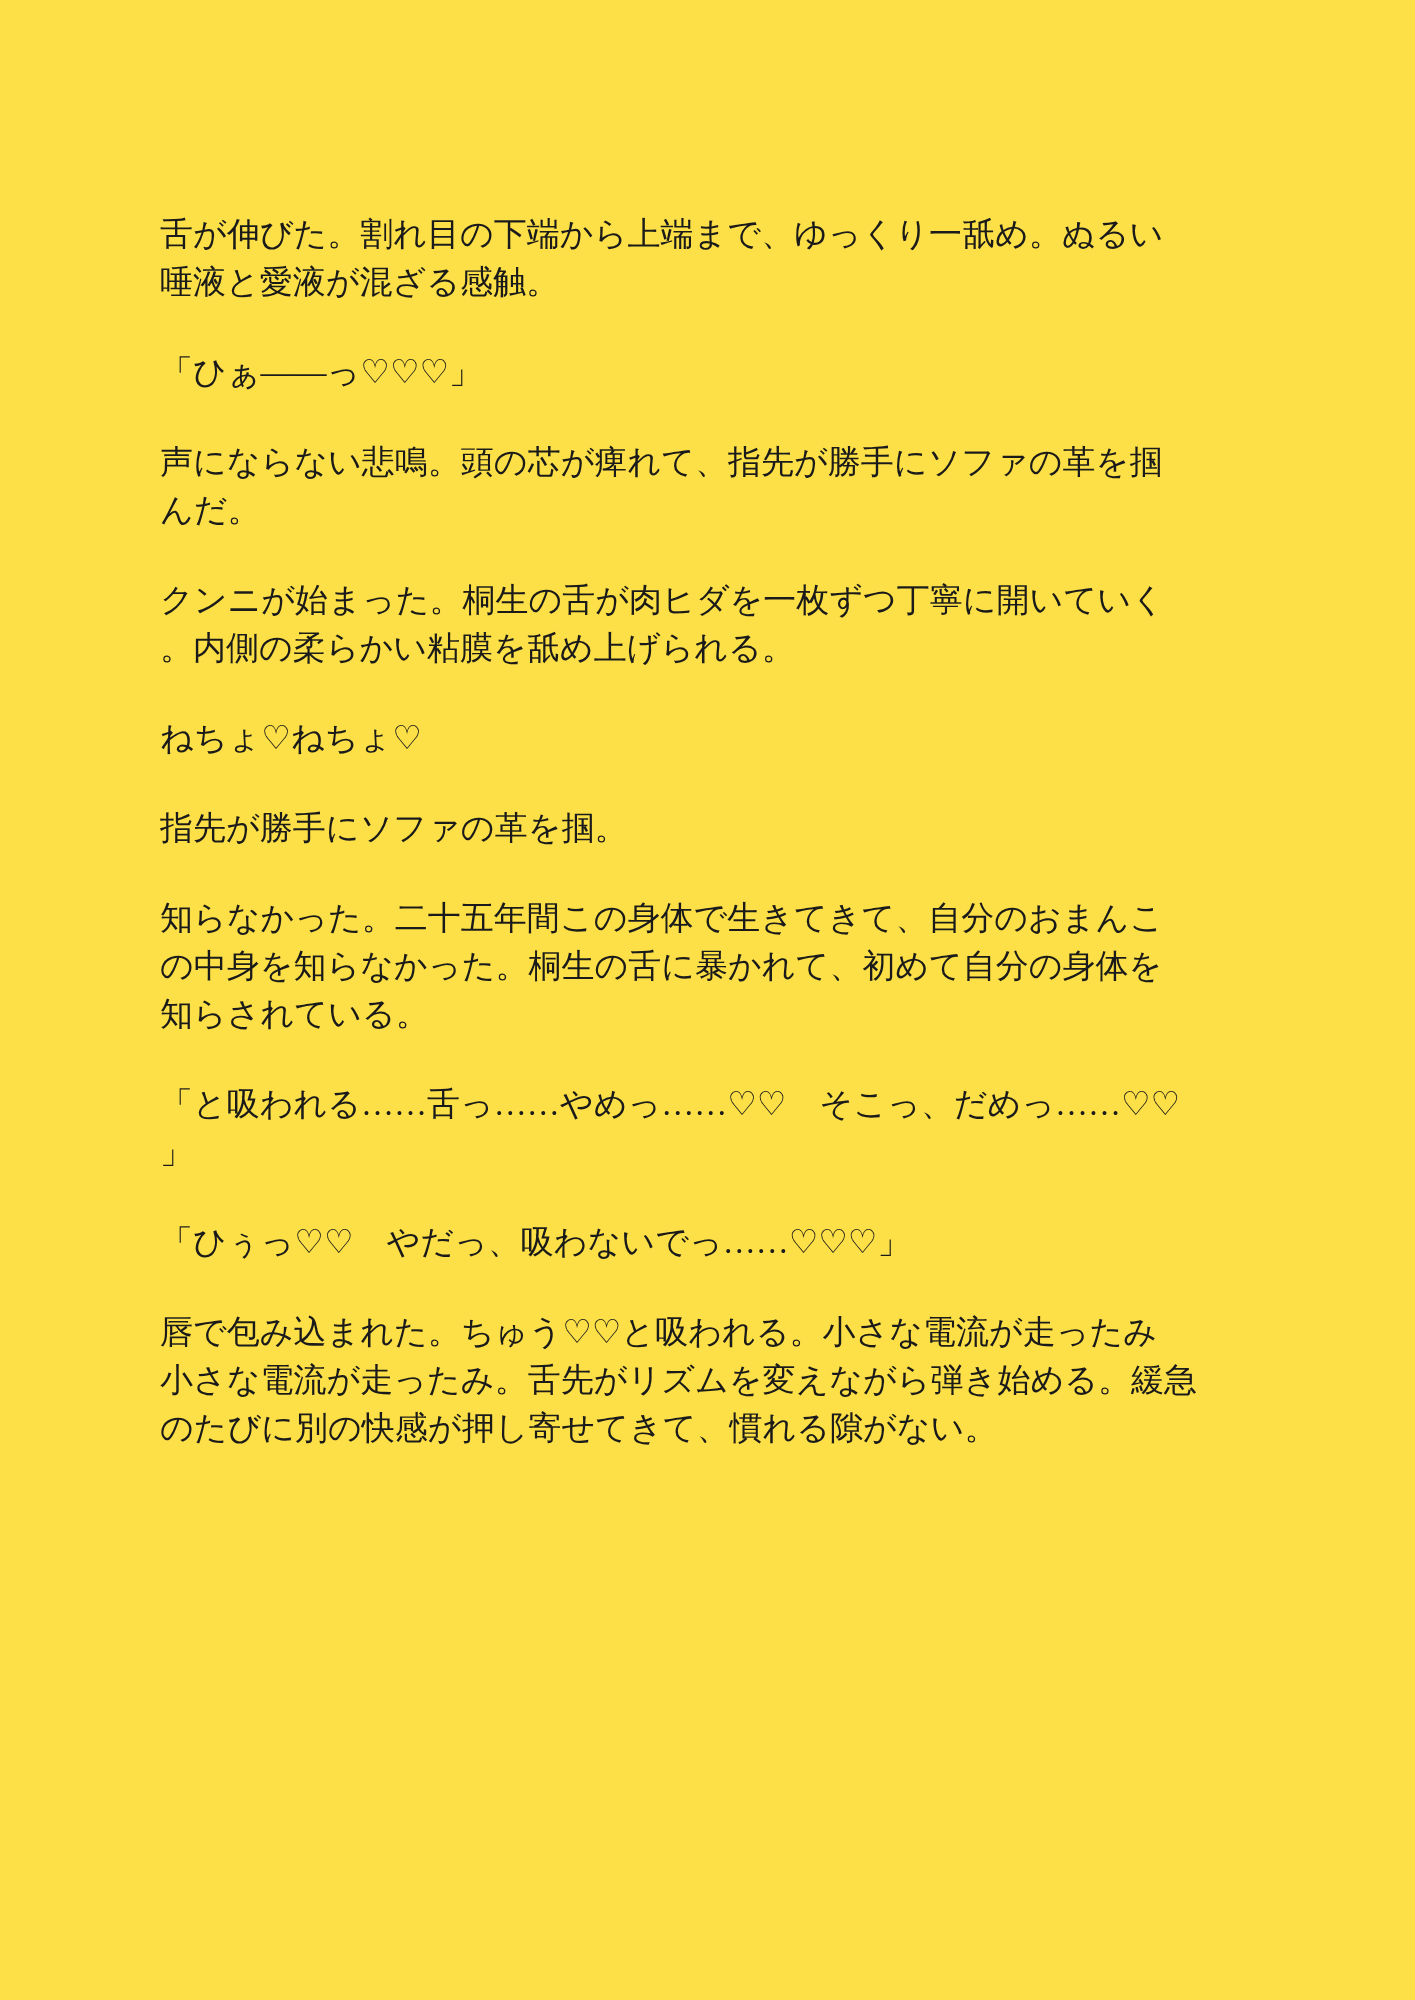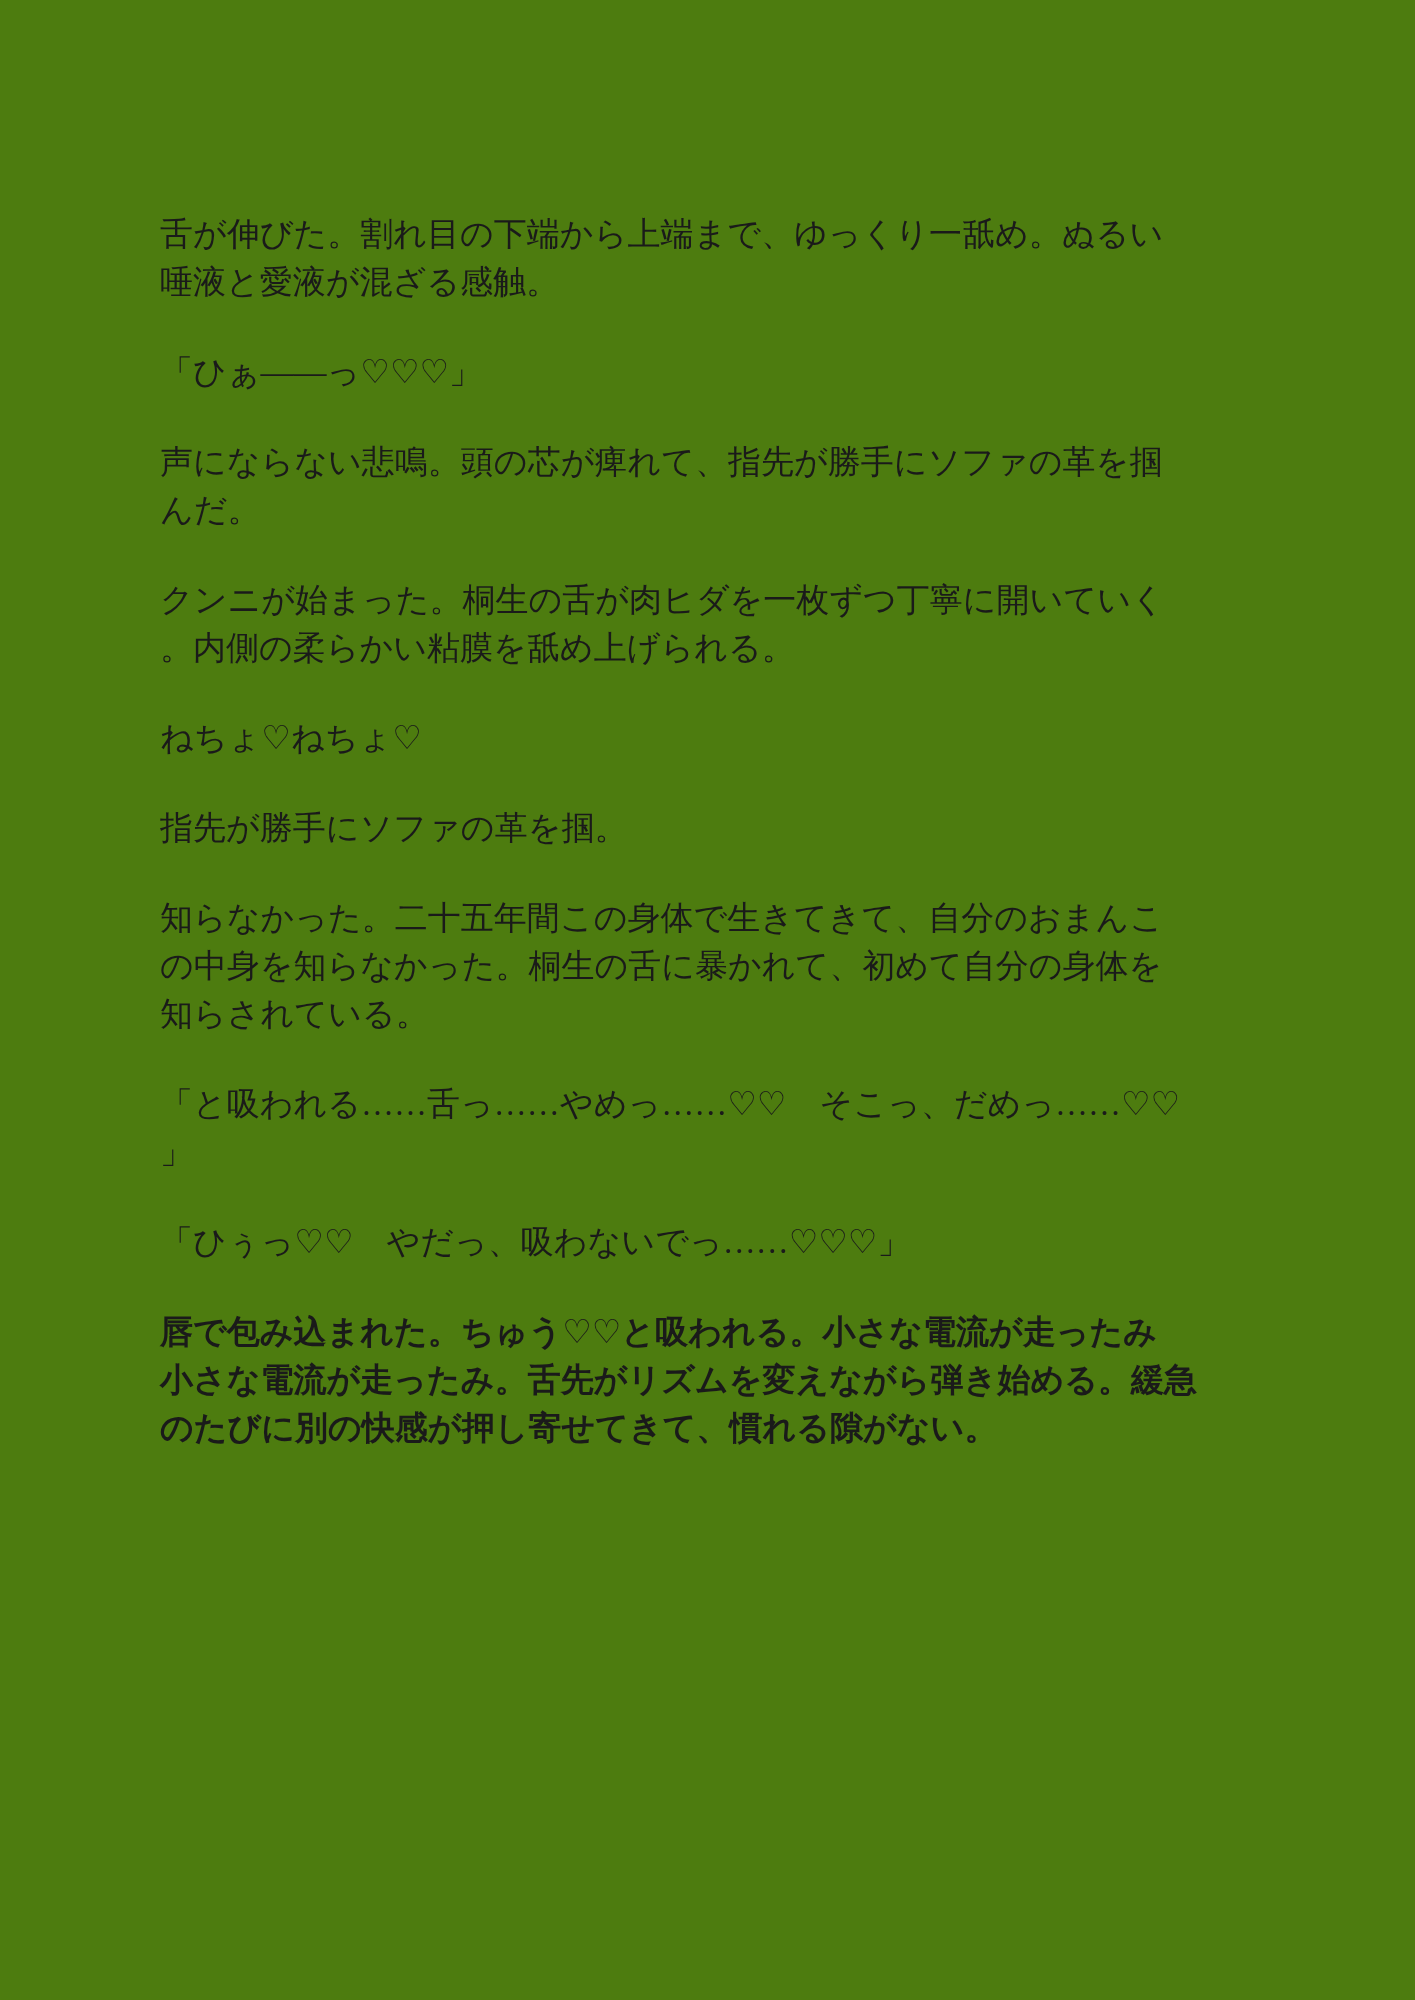--- a/index.html
+++ b/index.html
@@ -11,34 +11,33 @@
     width: 1415px;
     height: 2000px;
     overflow: hidden;
     font-family: "Liberation Serif", "DejaVu Serif", serif;
   }
   .page {
     box-sizing: border-box;
     width: 1415px;
     height: 2000px;
     padding: 210px 140px 0 160px;
-    background: #4d7c0f;
+    background: #fde047;
   }
   .story {
     color: #1a1a1a;
     font-size: 33px;
     line-height: 48px;
     text-align: left;
   }
   .paragraph {
     margin: 0 0 42px 0;
   }
   .paragraph:last-child {
     margin-bottom: 0;
-    font-weight: bold;
   }
   .line {
     white-space: pre; 
     height: 48px;
   }
 </style>
 </head>
 <body>
 
 <div class="page">

